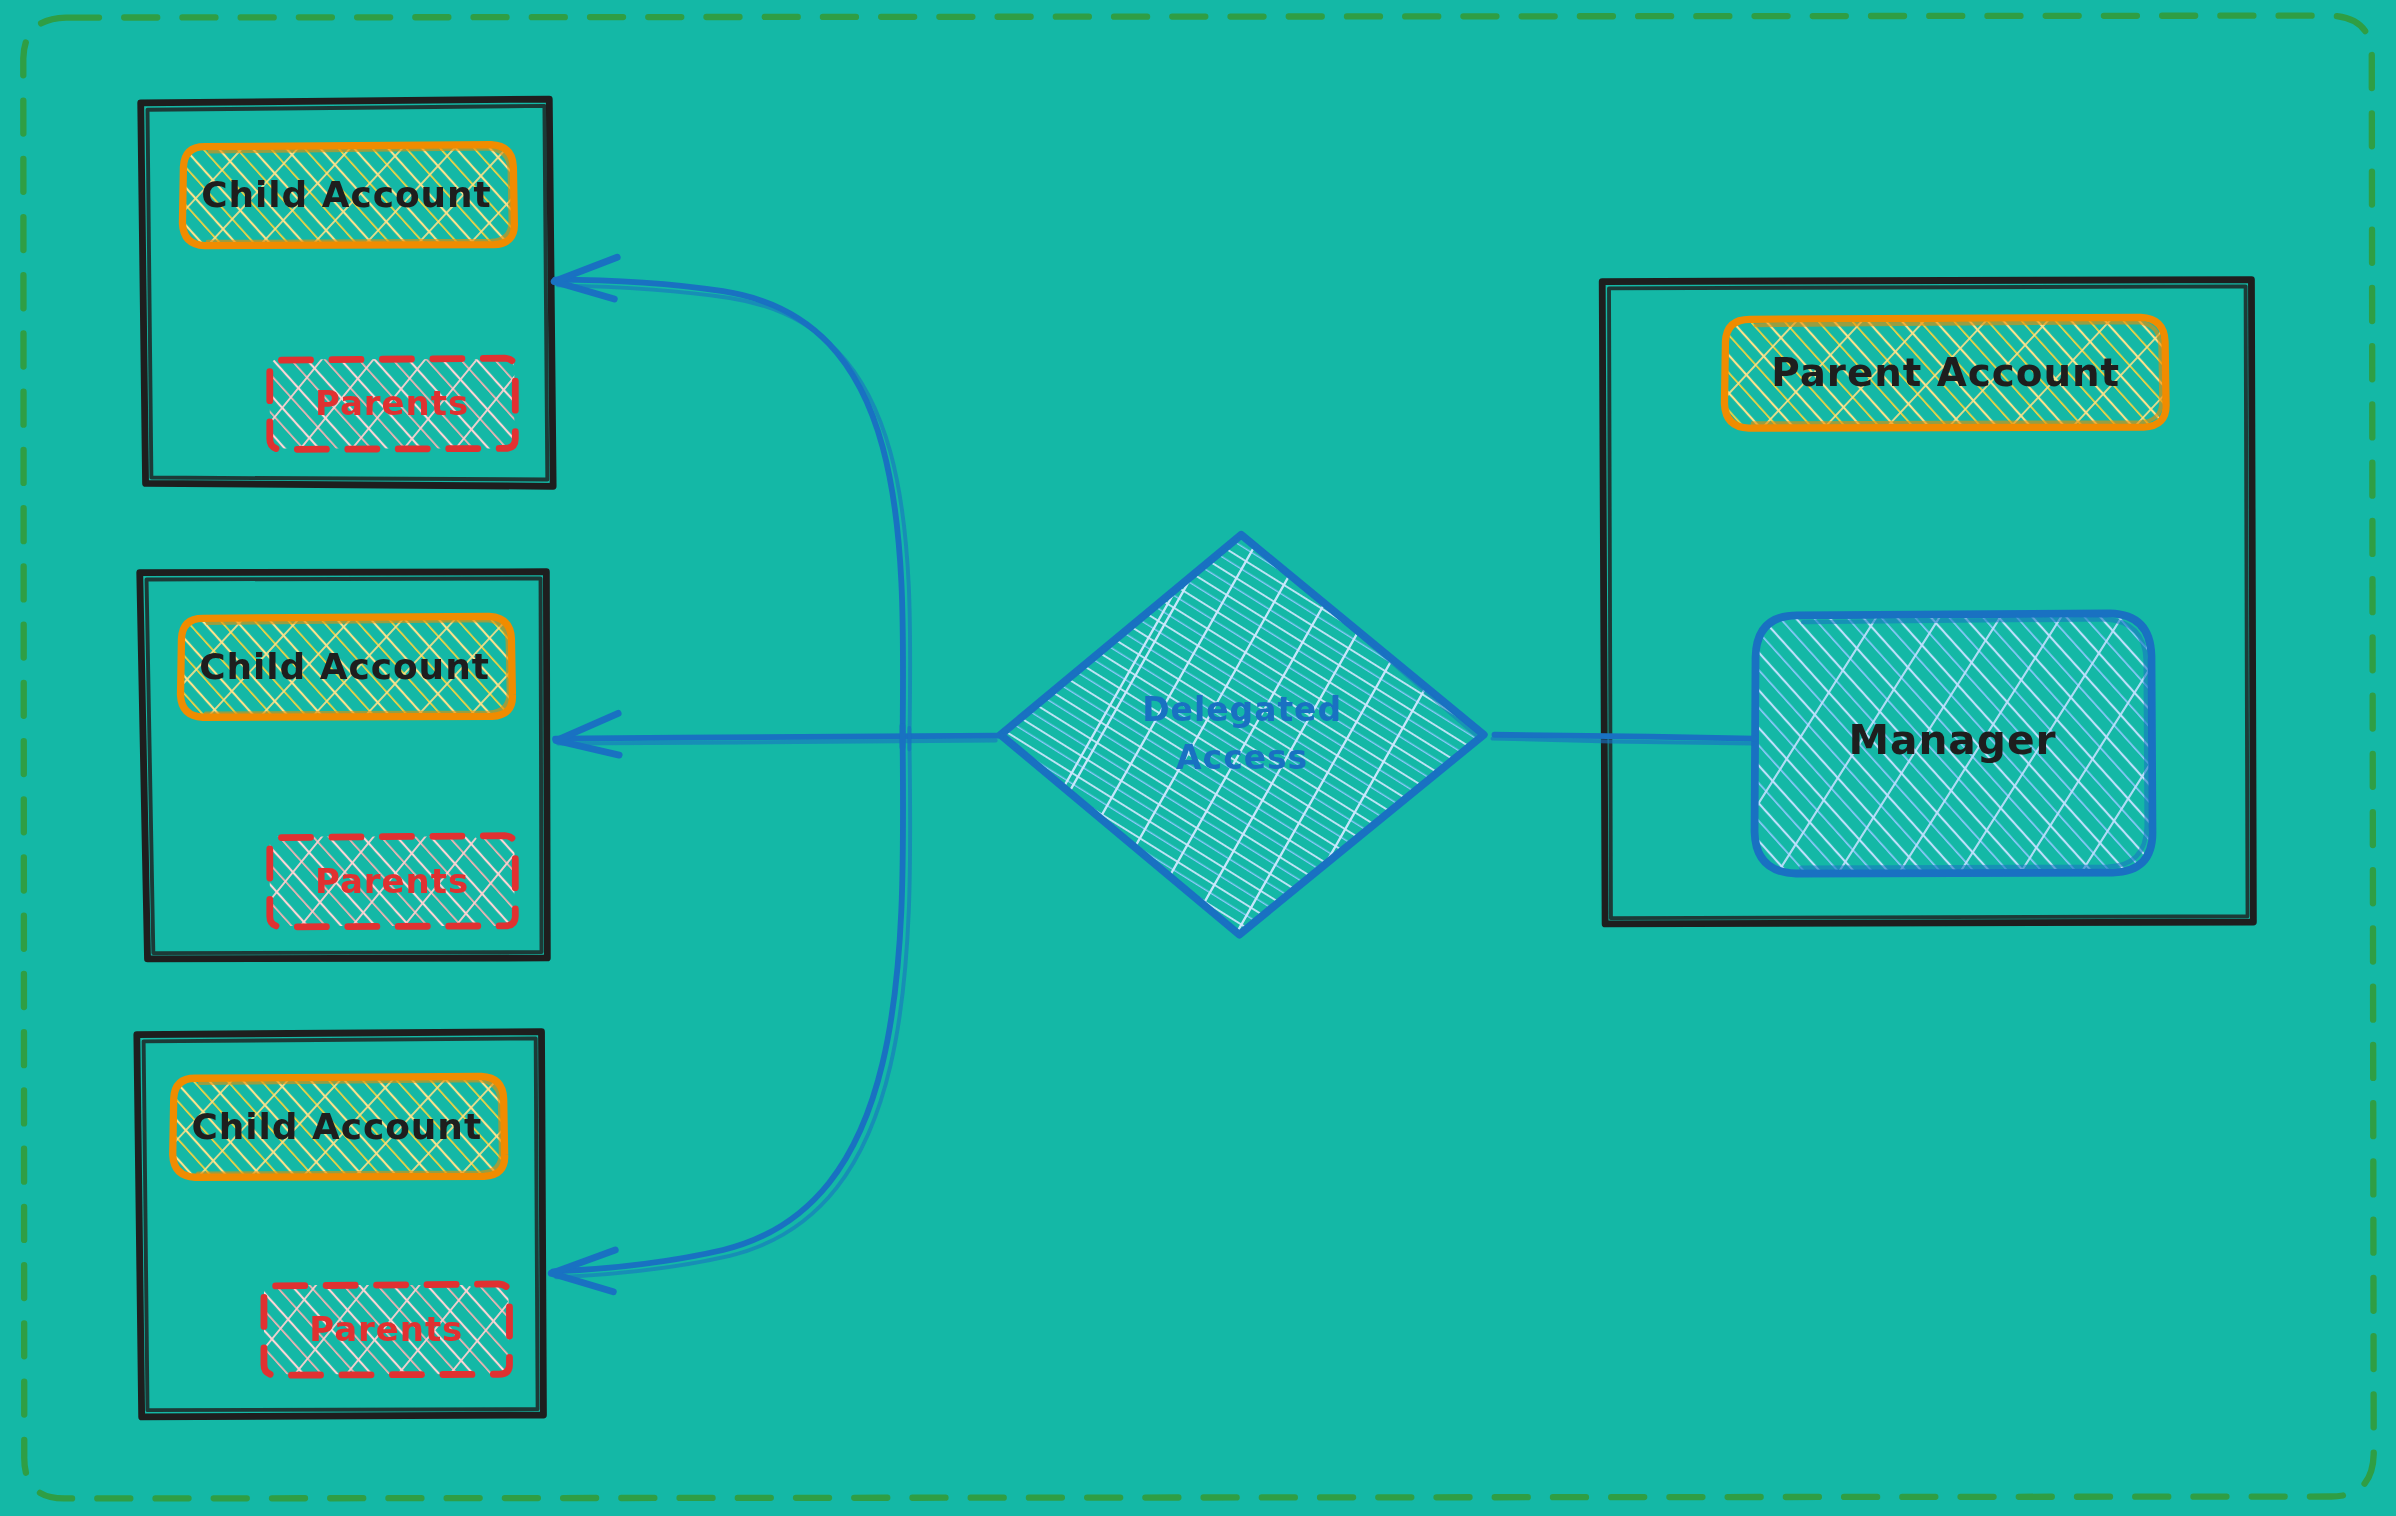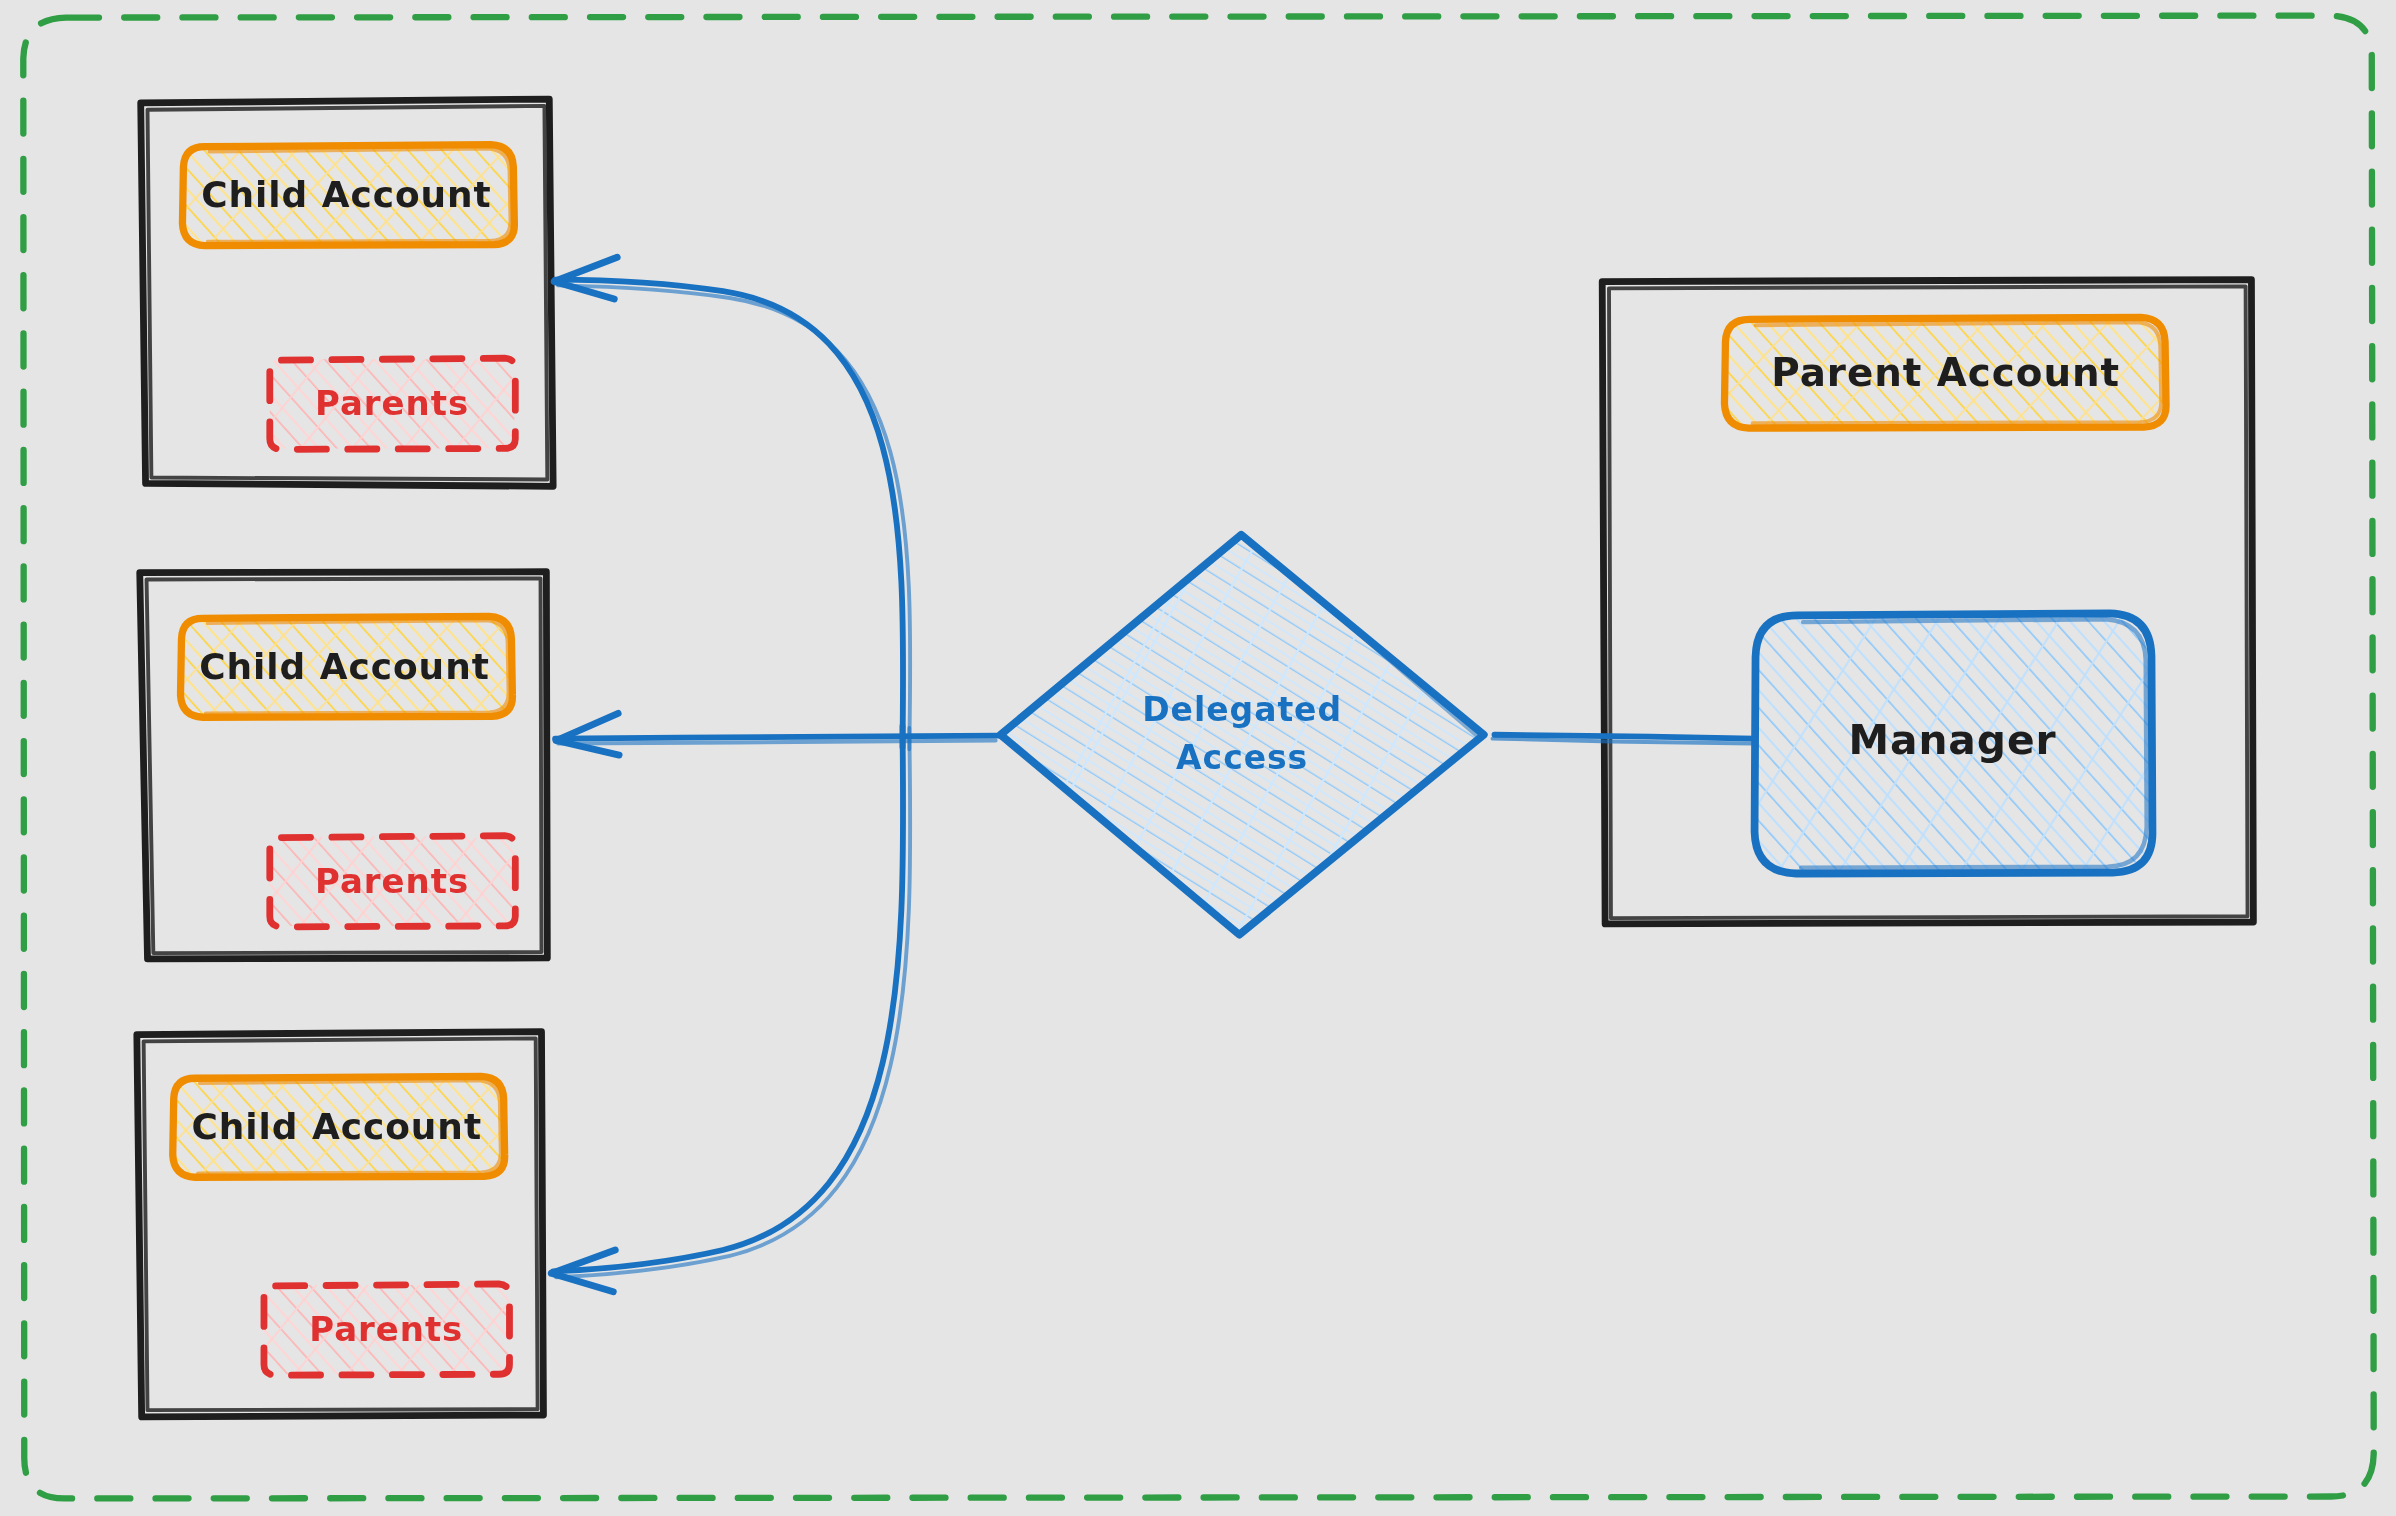--- a/index.html
+++ b/index.html
@@ -10,21 +10,21 @@
   body {
     width: 2397px;
     height: 1517px;
     overflow: hidden;
     font-family: "DejaVu Sans", sans-serif;
   }
   #canvas-root {
     position: relative;
     width: 2397px;
     height: 1517px;
-    background: #e5e5e5;
+    background: #14b8a6;
   }
   svg.diagram-svg {
     position: absolute;
     top: 0;
     left: 0;
     width: 2397px;
     height: 1517px;
     display: block;
   }
   .node-label {

